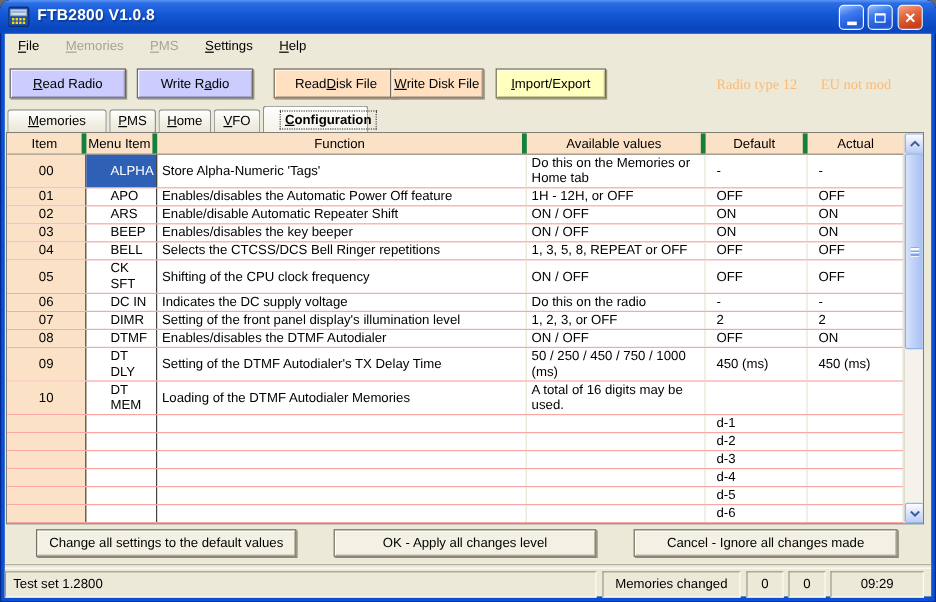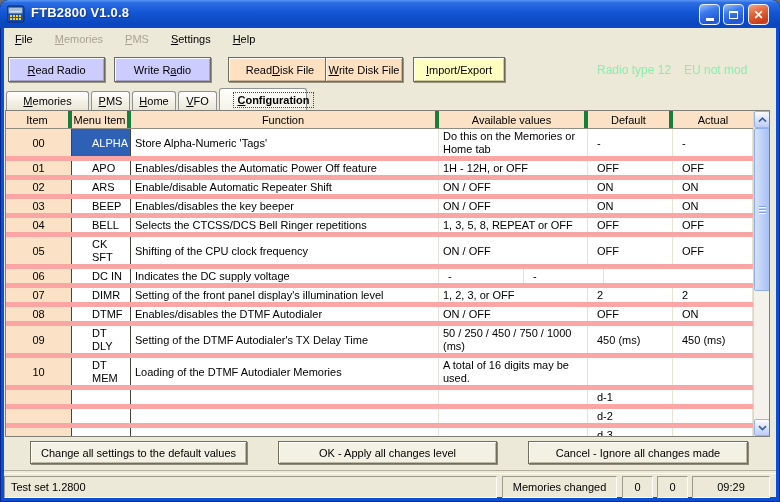--- a/index.html
+++ b/index.html
@@ -23,34 +23,34 @@
   .menu-item{padding:2px 7px;margin-right:8px;color:#000;}
   .menu-item.disabled{color:#a8a394;}
   u{text-decoration:underline;}
   
   .tbtn{position:absolute;top:57px;height:25px;font-size:11px;text-align:center;box-sizing:border-box;
     border:1px solid #6e6b5e;box-shadow:inset 1px 1px 0 rgba(255,255,255,.85),inset -1px -1px 0 rgba(0,0,0,.2),1px 1px 0 #97937f;
     display:flex;align-items:center;justify-content:center;cursor:default;}
   .tbtn.lav{background:#ccccff;}
   .tbtn.peach{background:#ffe1c2;}
   .tbtn.yellow{background:#ffffbf;}
-  .tb-label{position:absolute;top:63px;font-size:12px;color:#86efac;}
+  .tb-label{position:absolute;top:63px;font-size:12px;color:#fdba74;font-family:Liberation Serif, serif;}
   
   .tab{position:absolute;box-sizing:border-box;border:1px solid #8f9294;border-bottom:none;border-radius:3px 3px 0 0;
     background:linear-gradient(180deg,#ffffff,#f3f1e6 55%,#eae7d7);font-size:11px;display:flex;align-items:center;justify-content:center;}
   .tab.inactive{top:91px;height:19px;}
   .tab.active{top:88px;height:22px;font-weight:bold;z-index:3;background:linear-gradient(180deg,#fefefc,#f4f2e8);padding-left:21px;}
   .tab-focus{outline:1px dotted #4a4a4a;padding:1px 3px;}
   
   .table{position:absolute;left:5px;top:110px;width:765px;height:327px;box-sizing:border-box;background:#fff;
     border:1px solid #7f7f78;overflow:hidden;}
   .thead{display:flex;background:#fbe2c6;border-bottom:1px solid #8e8d80;height:17px;}
   .hcell{box-sizing:border-box;font-size:11px;display:flex;align-items:center;justify-content:center;border-right:4px solid #15803d;}
   .tbody{width:747px;}
-  .trow{display:flex;align-items:stretch;border-bottom:5px solid #fca5a5;min-height:14px;width:747px;}
+  .trow{display:flex;align-items:stretch;border-bottom:1px solid #fca5a5;min-height:14px;width:747px;}
   .tcell{box-sizing:border-box;font-size:11px;line-height:13px;padding:1px 4px 0 4px;border-right:1px solid #e6e3d4;
     display:flex;align-items:center;}
   .w-item{width:66px;} .w-menu{width:59px;} .w-func{width:308px;} .w-avail{width:149px;} .w-def{width:85px;} .w-act{width:80px;}
   .c-item{justify-content:center;background:#fbe2c6;border-right:1px solid #45443c;}
   .c-menu{border-right:1px solid #45443c;padding-left:20px;}
   .c-def,.c-act{padding-left:9px;}
   .c-menu.sel{background:#2e60b5;color:#fff;}
   
   .vscroll{position:absolute;right:0;top:0;bottom:0;width:16px;background:#f4f2ea;border-left:1px solid #d9d6c8;box-sizing:border-box;}
   .sbtn{position:absolute;left:0;width:16px;height:17px;box-sizing:border-box;border:1px solid #98b4ec;border-radius:2px;
@@ -191,20 +191,21 @@
           <div class="tcell c-menu w-menu">CK SFT</div>
           <div class="tcell c-func w-func">Shifting of the CPU clock frequency</div>
           <div class="tcell c-avail w-avail">ON / OFF</div>
           <div class="tcell c-def w-def">OFF</div>
           <div class="tcell c-act w-act">OFF</div>
         </div>
         <div class="trow">
           <div class="tcell c-item w-item">06</div>
           <div class="tcell c-menu w-menu">DC IN</div>
           <div class="tcell c-func w-func">Indicates the DC supply voltage</div>
+          <div class="tcell c-avail w-avail">Do this on the radio</div>
           <div class="tcell c-def w-def">-</div>
           <div class="tcell c-act w-act">-</div>
         </div>
         <div class="trow">
           <div class="tcell c-item w-item">07</div>
           <div class="tcell c-menu w-menu">DIMR</div>
           <div class="tcell c-func w-func">Setting of the front panel display's illumination level</div>
           <div class="tcell c-avail w-avail">1, 2, 3, or OFF</div>
           <div class="tcell c-def w-def">2</div>
           <div class="tcell c-act w-act">2</div>

